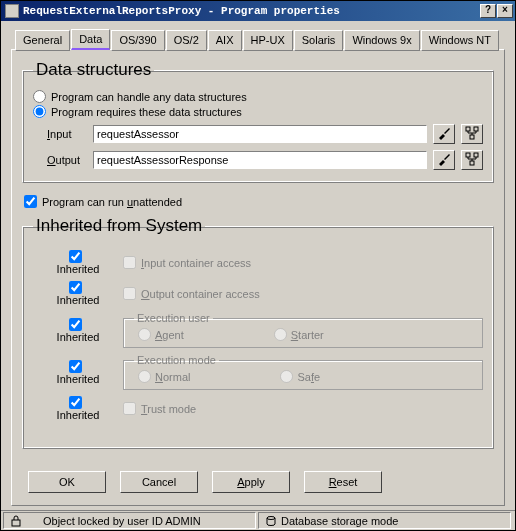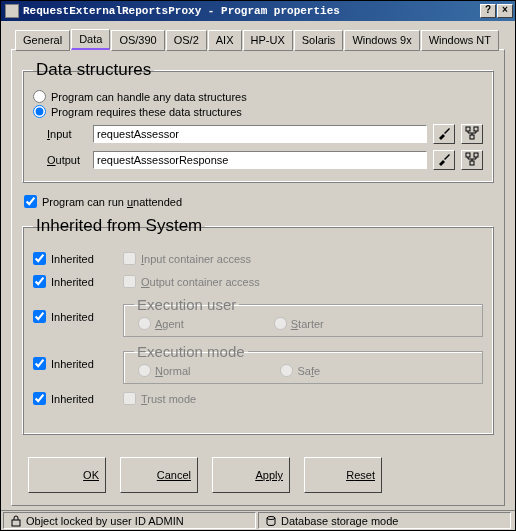--- a/index.html
+++ b/index.html
@@ -152,53 +152,53 @@
   .disabled, .disabled * { color:#808080; }
   .inh-row {
     display:flex;
     align-items:center;
     margin:6px 0;
   }
   .inh-chk {
     display:flex;
     align-items:center;
     width:90px;
+    flex-direction:column;
   }
   .inh-chk input { margin:0 5px 0 0; }
   .inh-content { flex:1; }
   fieldset.inner {
     border:1px solid #a0a0a0;
     box-shadow: inset 1px 1px 0 #fff;
     padding:4px 10px 6px 10px;
     margin:0;
   }
-  fieldset.inner legend { color:#808080; padding:0 3px; font-size:15px;}
+  fieldset.inner legend { color:#808080; padding:0 3px; font-size:11px;}
   .radio-pair {
     display:flex;
     gap:90px;
     padding-left:4px;
   }
   .radio-pair label { color:#808080; display:flex; align-items:center; }
   .radio-pair input { margin:0 4px 0 0; }
   .btnbar {
     display:flex;
     gap:14px;
     padding:12px 6px 6px 6px;
     justify-content:flex-start;
   }
   .pushbtn {
-    width:78px; height:36px;
+    width:78px; height:22px;
     border:1px solid #fff;
     border-right-color:#404040;
     border-bottom-color:#404040;
     background:#d4d0c8;
     font-size:11px;
     font-family:inherit;
-    text-align:right;
-    text-decoration:underline;
+    text-align:center;
   }
   .statusbar {
     height:20px;
     border-top:1px solid #808080;
     display:flex;
     align-items:stretch;
     padding:1px 2px;
   }
   .statuscell {
     border:1px solid #808080;
@@ -388,21 +388,21 @@
       <div class="btnbar">
         <button class="pushbtn">OK</button>
         <button class="pushbtn">Cancel</button>
         <button class="pushbtn"><span class="u">A</span>pply</button>
         <button class="pushbtn"><span class="u">R</span>eset</button>
       </div>
     </div>
   </div>
 
   <div class="statusbar">
-    <div class="statuscell" style="flex:1;">
+    <div class="statuscell" style="flex:1;gap:17px;">
       <span class="sicon">
         <svg viewBox="0 0 12 12">
             <rect x="2" y="5" width="8" height="6" fill="none" stroke="#000"></rect>
             <path d="M4 5 V3 a2 2 0 0 1 4 0 V5" fill="none" stroke="#000"></path>
           </svg>
       </span>
       <span>Object locked by user ID ADMIN</span>
     </div>
     <div class="statuscell" style="flex:1;">
       <span class="sicon">

